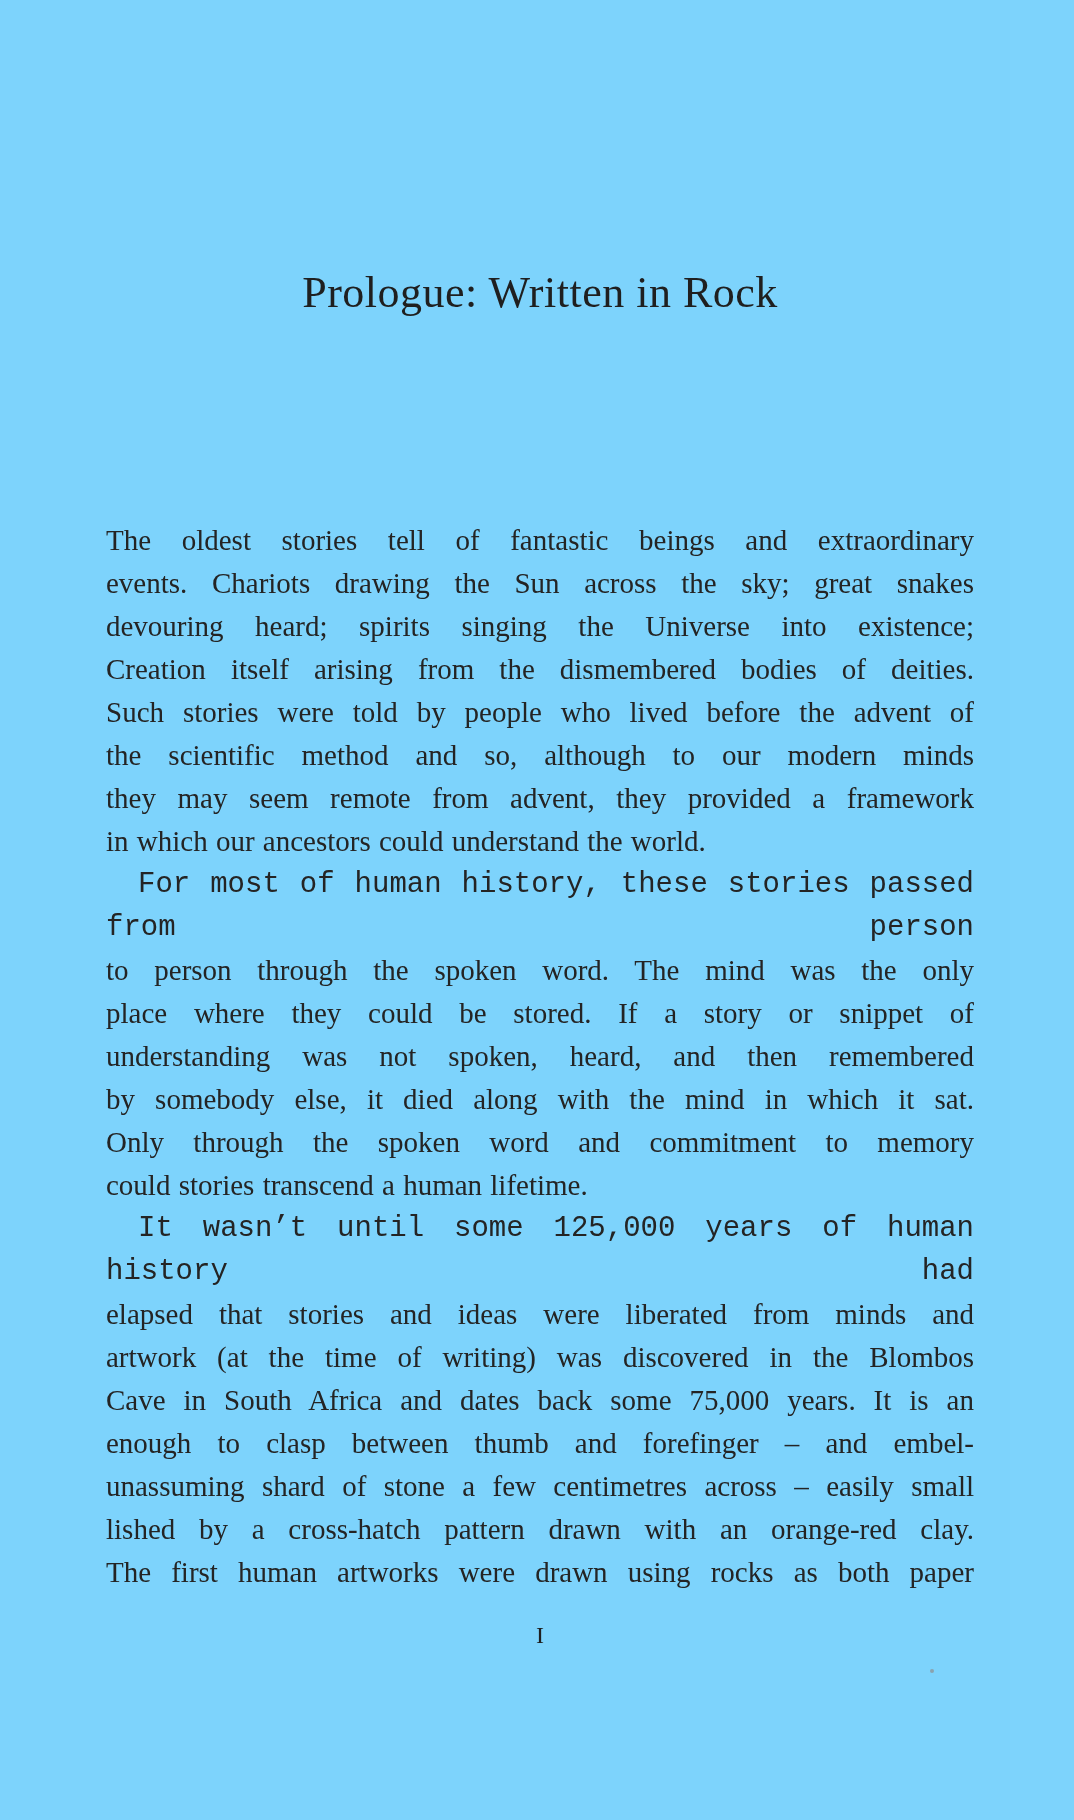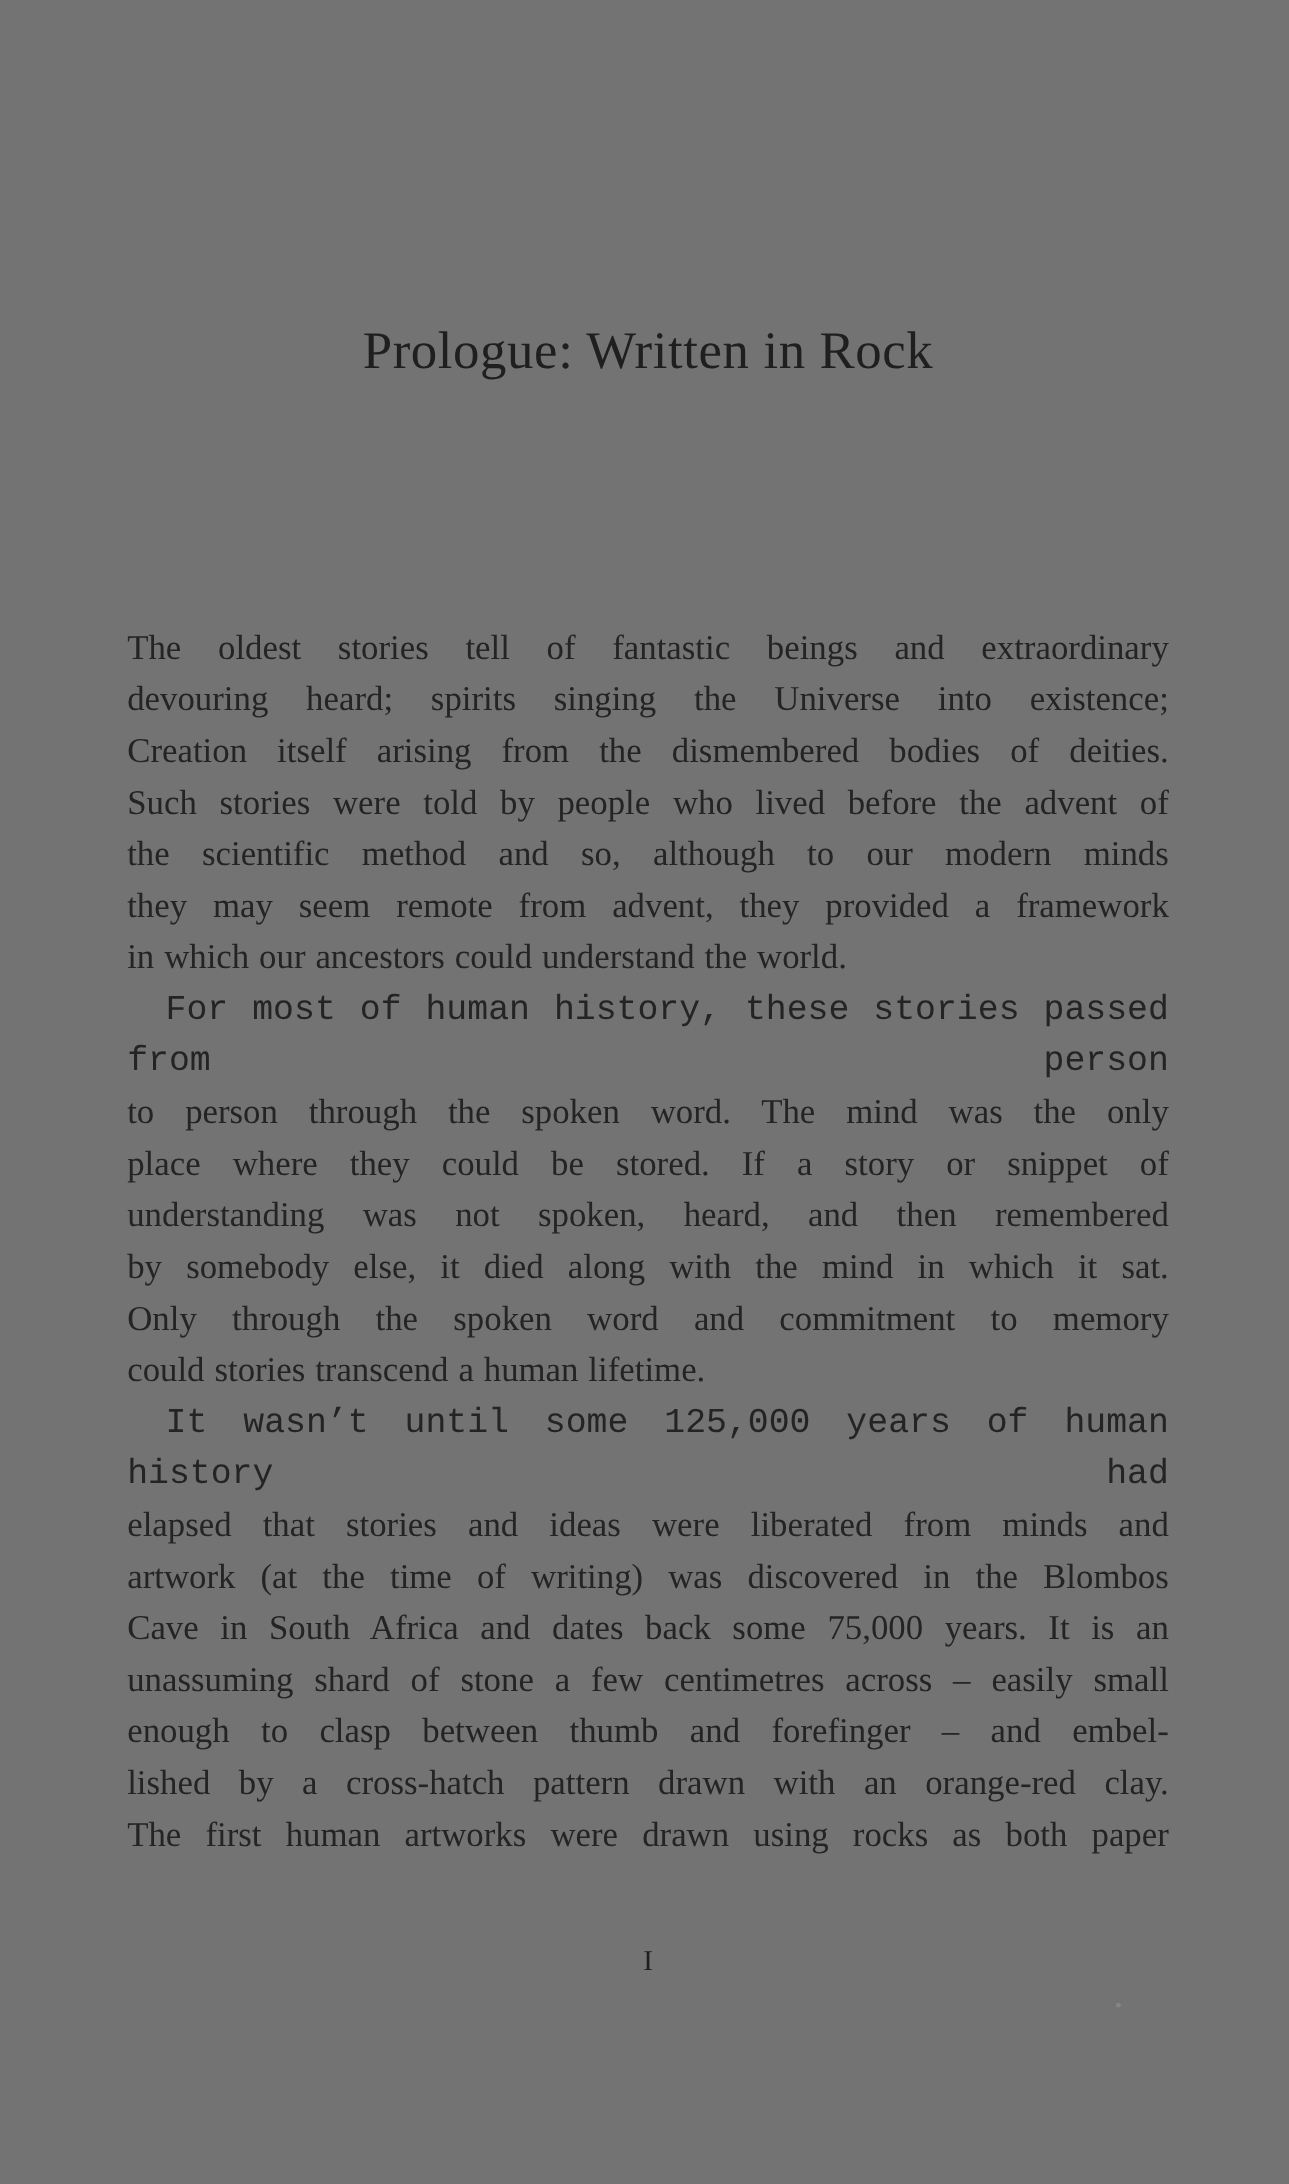--- a/index.html
+++ b/index.html
@@ -4,21 +4,21 @@
 <style>
   html, body {
     margin: 0;
     padding: 0;
     background: #e8e8e8;
   }
   .page {
     position: relative;
     width: 1074px;
     height: 1820px;
-    background: #737373;
+    background: #7dd3fc;
     font-family: "Liberation Serif", "DejaVu Serif", serif;
     color: #242424;
     overflow: hidden;
   }
   .chapter-title {
     position: absolute;
     top: 267px;
     left: 106px;
     width: 868px;
     margin: 0;
@@ -77,20 +77,21 @@
 </head>
 <body>
 
 <div class="page">
 
   <h1 class="chapter-title">Prologue: Written in Rock</h1>
 
   <div class="body-text" id="body-text">
       <div class="paragraph">
         <div class="line">The oldest stories tell of fantastic beings and extraordinary</div>
+        <div class="line">events. Chariots drawing the Sun across the sky; great snakes</div>
         <div class="line">devouring heard; spirits singing the Universe into existence;</div>
         <div class="line">Creation itself arising from the dismembered bodies of deities.</div>
         <div class="line">Such stories were told by people who lived before the advent of</div>
         <div class="line">the scientific method and so, although to our modern minds</div>
         <div class="line">they may seem remote from advent, they provided a framework</div>
         <div class="line last">in which our ancestors could understand the world.</div>
       </div>
       <div class="paragraph">
         <div class="line indent">For most of human history, these stories passed from person</div>
         <div class="line">to person through the spoken word. The mind was the only</div>
@@ -98,22 +99,22 @@
         <div class="line">understanding was not spoken, heard, and then remembered</div>
         <div class="line">by somebody else, it died along with the mind in which it sat.</div>
         <div class="line">Only through the spoken word and commitment to memory</div>
         <div class="line last">could stories transcend a human lifetime.</div>
       </div>
       <div class="paragraph">
         <div class="line indent">It wasn’t until some 125,000 years of human history had</div>
         <div class="line">elapsed that stories and ideas were liberated from minds and</div>
         <div class="line">artwork (at the time of writing) was discovered in the Blombos</div>
         <div class="line">Cave in South Africa and dates back some 75,000 years. It is an</div>
+        <div class="line">enough to clasp between thumb and forefinger – and embel-</div>
         <div class="line">unassuming shard of stone a few centimetres across – easily small</div>
-        <div class="line">enough to clasp between thumb and forefinger – and embel-</div>
         <div class="line">lished by a cross-hatch pattern drawn with an orange-red clay.</div>
         <div class="line">The first human artworks were drawn using rocks as both paper</div>
       </div>
     </div>
 
   <div class="page-number">I</div>
 
   <div class="scan-speck"></div>
 
 </div>

